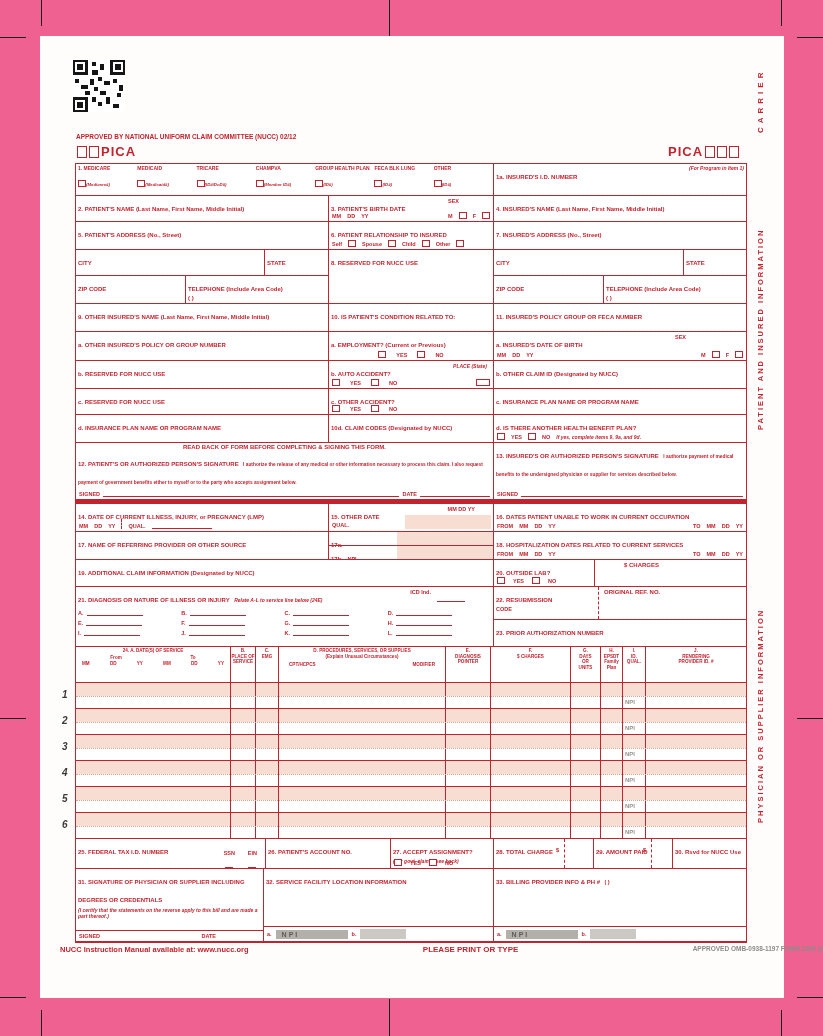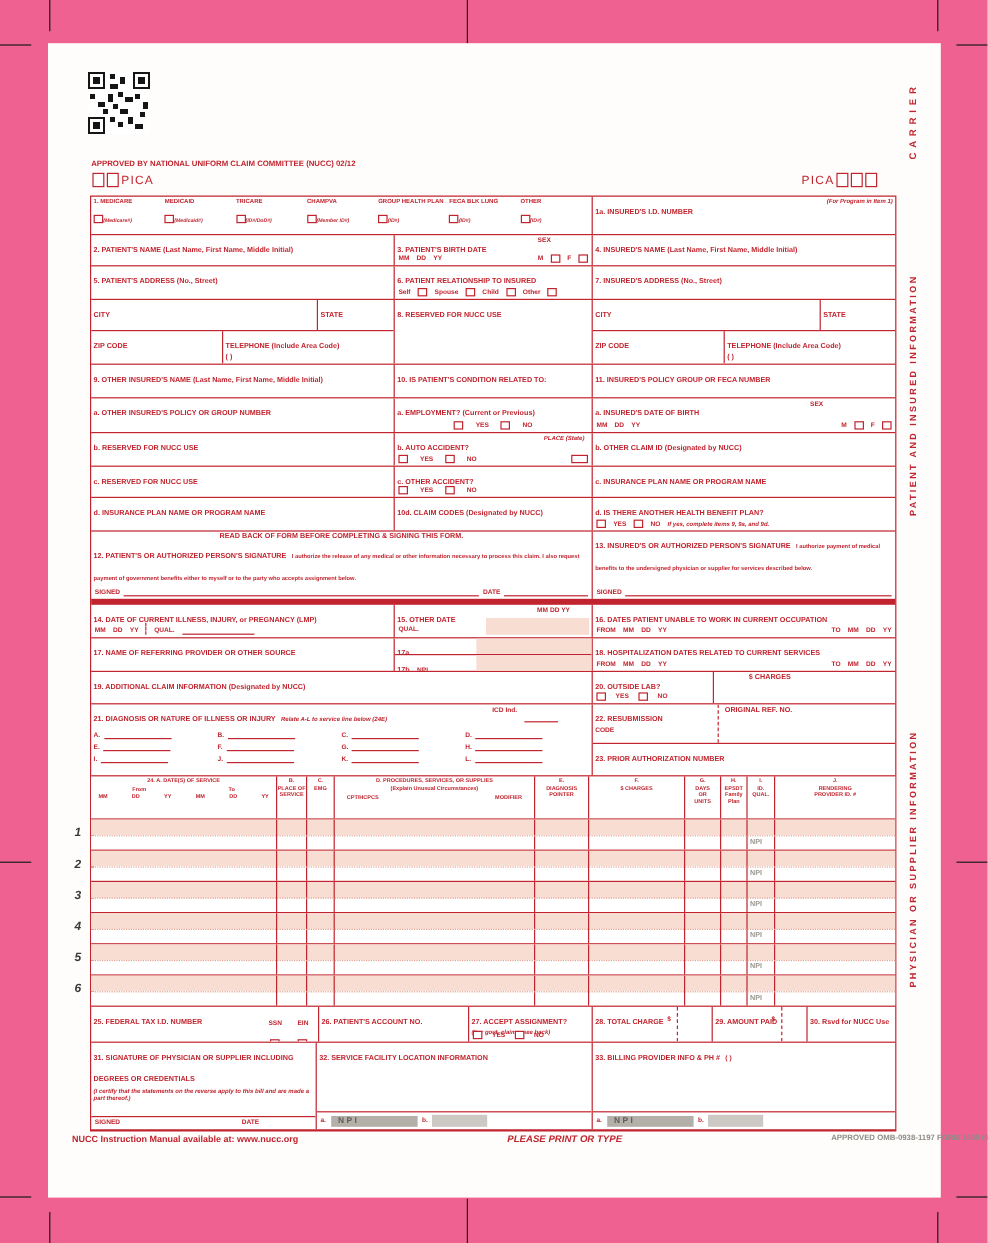--- a/index.html
+++ b/index.html
@@ -9,21 +9,21 @@
 .crop{position:absolute;background:#1c1c1c}
 .meas{position:absolute;font-size:7px;color:#333;font-weight:700;background:transparent;white-space:nowrap}
 .meas.small{font-size:6px;color:#555}
 .aglyph{position:absolute;font-size:6px;color:#222}
 .pg{position:absolute;left:40px;top:36px;width:744px;height:962px;background:#fffdfb}
 .qr{position:absolute;left:33px;top:24px;width:52px;height:52px}
 .title{position:absolute;left:36px;top:80px;font-size:13px;font-weight:700;color:var(--red);letter-spacing:.3px}
 .subtt{position:absolute;left:36px;top:97px;font-size:6.5px;font-weight:700;color:var(--red)}
 .pica{position:absolute;display:flex;gap:2px;align-items:center}
 .cbp{width:10px;height:12px;border:1px solid var(--red);background:#fff}
-.picatxt{font-size:10px;font-weight:400;color:var(--red);letter-spacing:1px}
+.picatxt{font-size:13px;font-weight:700;color:var(--red);letter-spacing:1px}
 .vert{position:absolute;writing-mode:vertical-rl;transform:rotate(180deg);color:var(--red);font-weight:700;font-size:7.5px;letter-spacing:2px;text-align:center}
 .form{position:absolute;left:35px;top:127px;width:672px;border:1px solid var(--red);border-top:1.5px solid var(--red);border-bottom:2px solid var(--red);background:#fff}
 .fr{display:flex;border-bottom:1px solid var(--red);position:relative}
 .fc{position:relative;border-right:1px solid var(--red);padding:1px 2px;overflow:hidden}
 .nb{border-right:none!important}
 .nbb{border-bottom:none!important}
 .l{font-size:6px;font-weight:700;color:var(--red);line-height:1.25;display:inline}
 .bl{font-size:6px;font-weight:700;color:var(--red);line-height:1.25;display:block}
 .lt{font-size:5.5px;font-weight:700;color:var(--red)}
 .it{font-size:5px;font-weight:700;font-style:italic;color:var(--red)}
@@ -52,21 +52,21 @@
 .sr{display:flex;height:26px;background:linear-gradient(var(--pink) 0,var(--pink) 13px,#fff 13px);border-bottom:1px solid var(--red);position:relative}
 .sr:after{content:"";position:absolute;left:0;right:0;top:13px;border-top:1px dotted #e0a090}
 .sr .tc{padding:0}
 .rn{position:absolute;left:-14px;top:6px;font-weight:700;font-style:italic;font-size:10px;color:#3a3a3a}
 .npi{position:absolute;bottom:2px;left:2px;color:#9a968f;font-weight:700;font-size:6px}
 .npiband{position:absolute;left:0;right:0;bottom:0;display:flex;align-items:center;gap:4px;border-top:1px solid var(--red);padding:2px 3px}
 .gnpi{background:#b3afa9;color:#5f5b57;font-weight:700;font-size:7px;letter-spacing:2px;padding:1px 6px;min-width:72px}
 .gblk{background:#ccc9c4;height:10px;width:46px}
 .footer{position:absolute;left:20px;top:909px;width:779px;display:flex;justify-content:space-between;align-items:flex-start}
 .f-left{font-size:7.5px;font-weight:700;color:var(--red)}
-.f-ctr{font-size:8px;font-weight:700;font-style:italic;color:var(--red)}
+.f-ctr{font-size:8px;font-weight:700;color:var(--red)}
 .f-right{font-size:6.5px;font-weight:700;color:#8e8c88}
 .vline{position:absolute;width:1px;background:#222}
 </style>
 </head>
 <body>
 
 <div class="crop" style="left:41px;top:0;width:1px;height:26px"></div>
 <div class="crop" style="left:0;top:37px;width:26px;height:1px"></div>
 <div class="crop" style="left:781px;top:0;width:1px;height:26px"></div>
 <div class="crop" style="left:797px;top:37px;width:26px;height:1px"></div>

